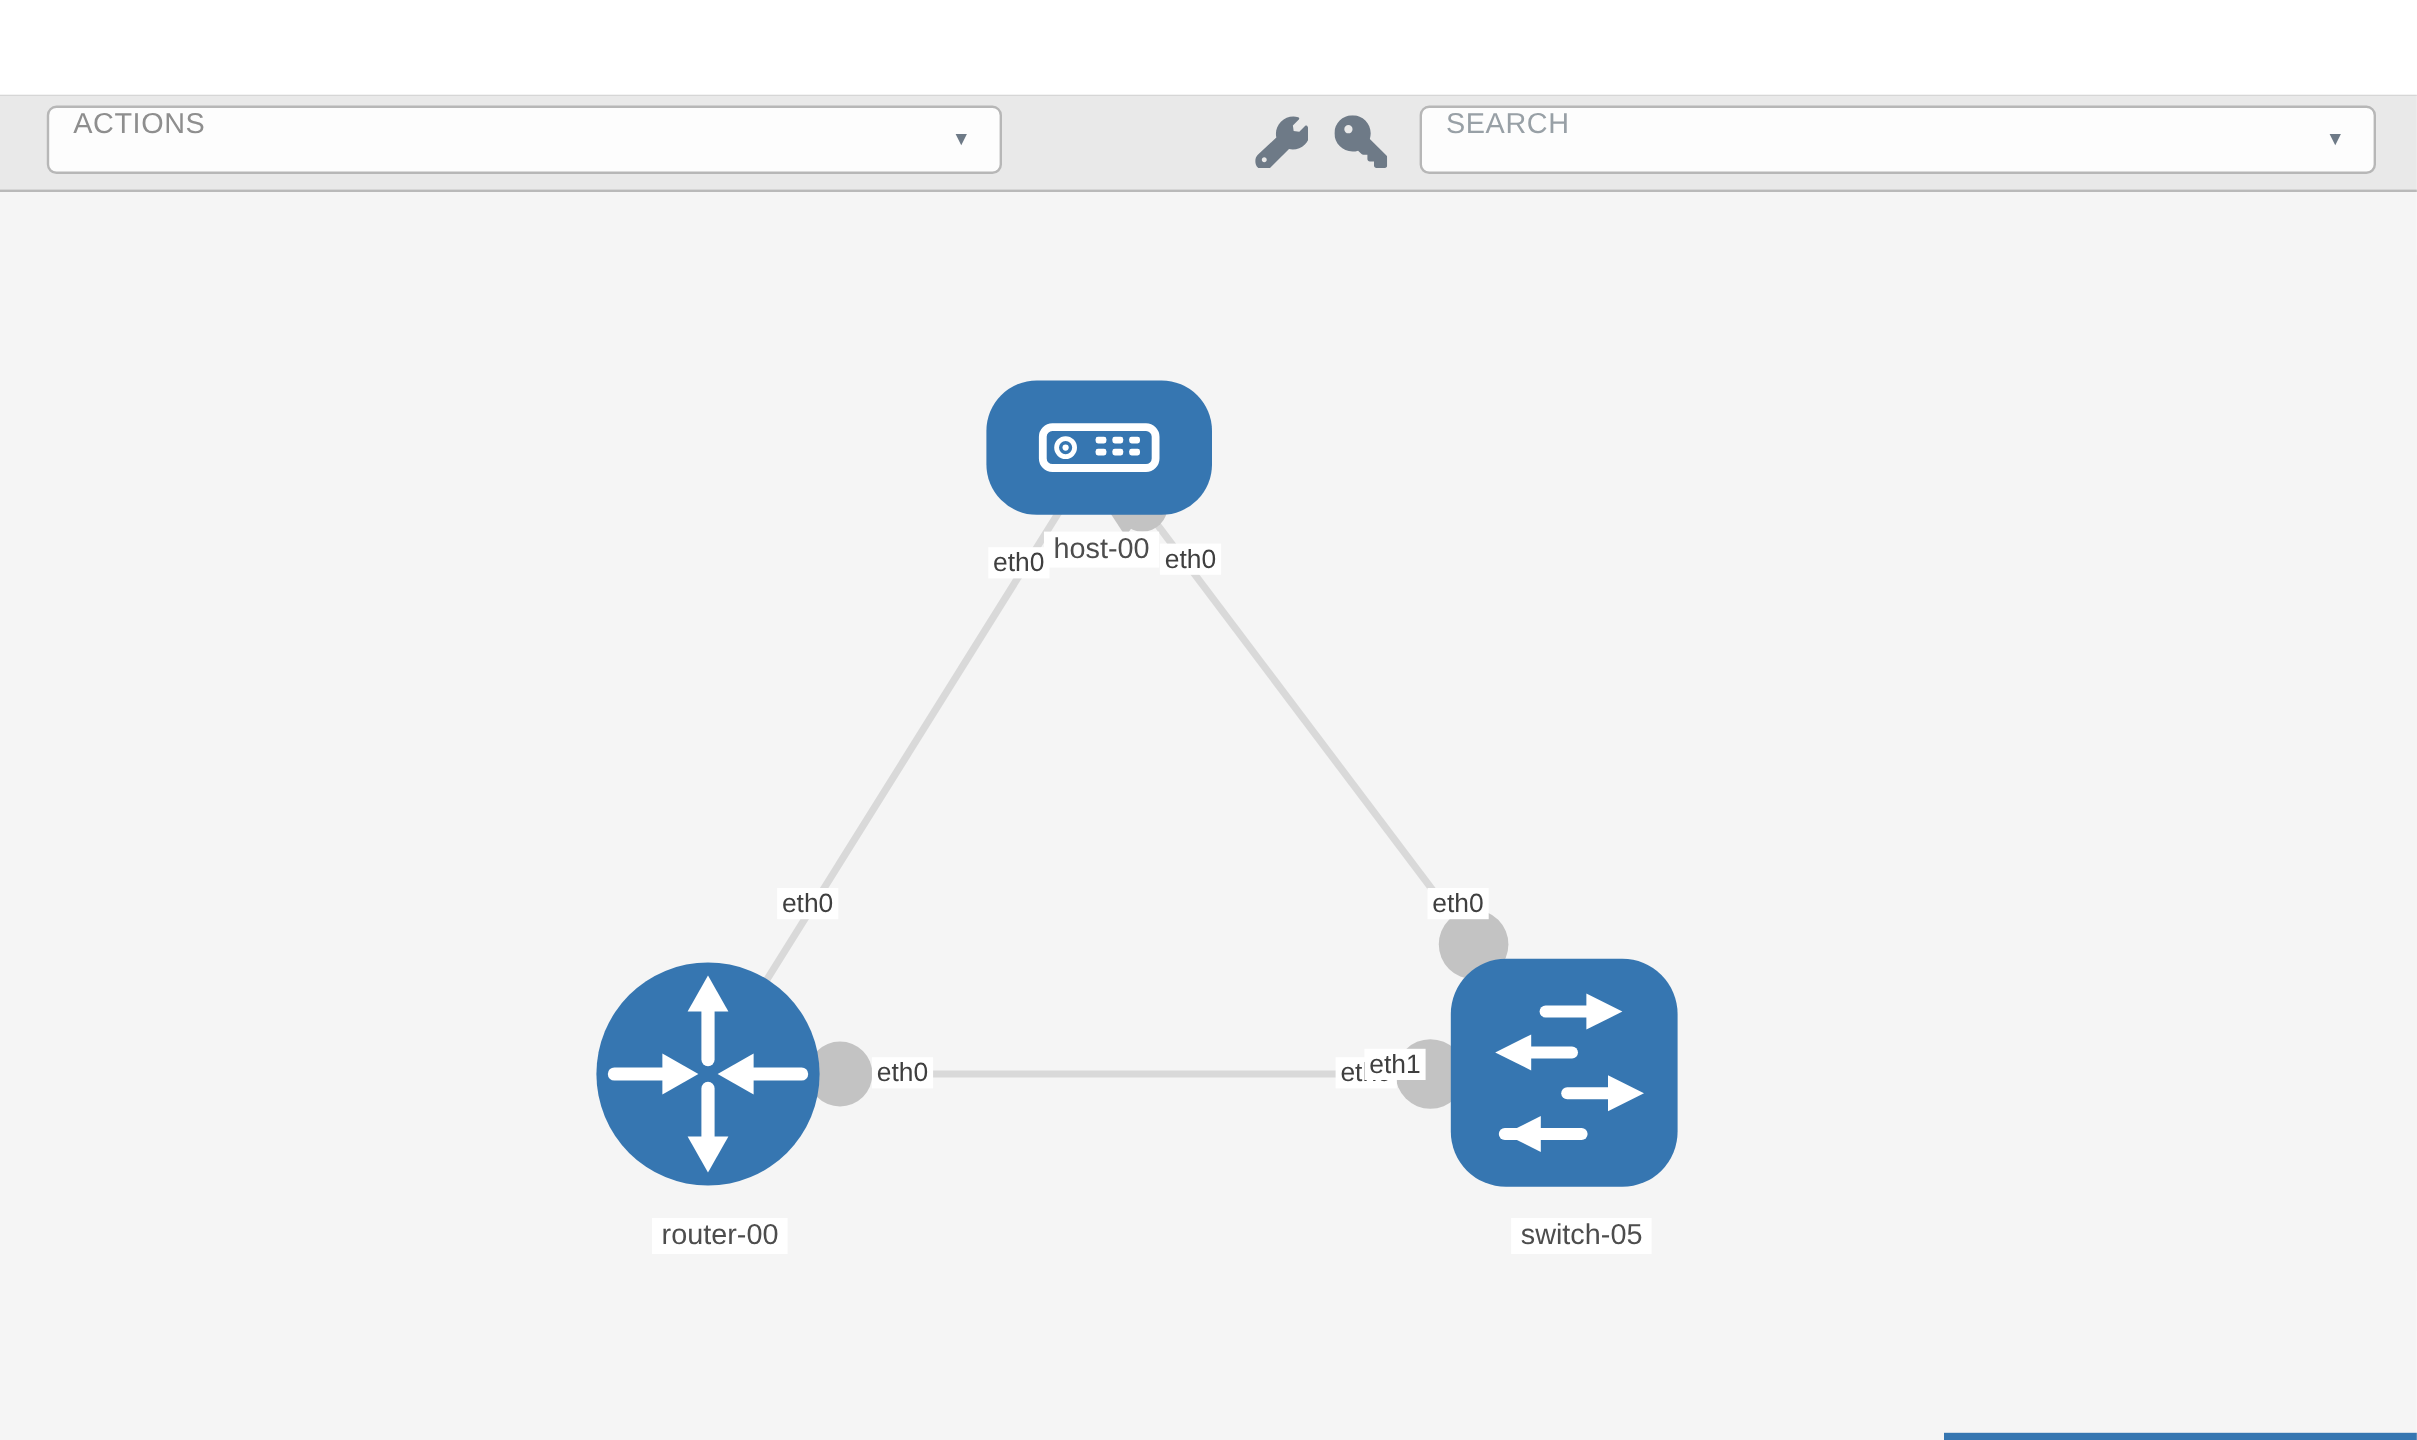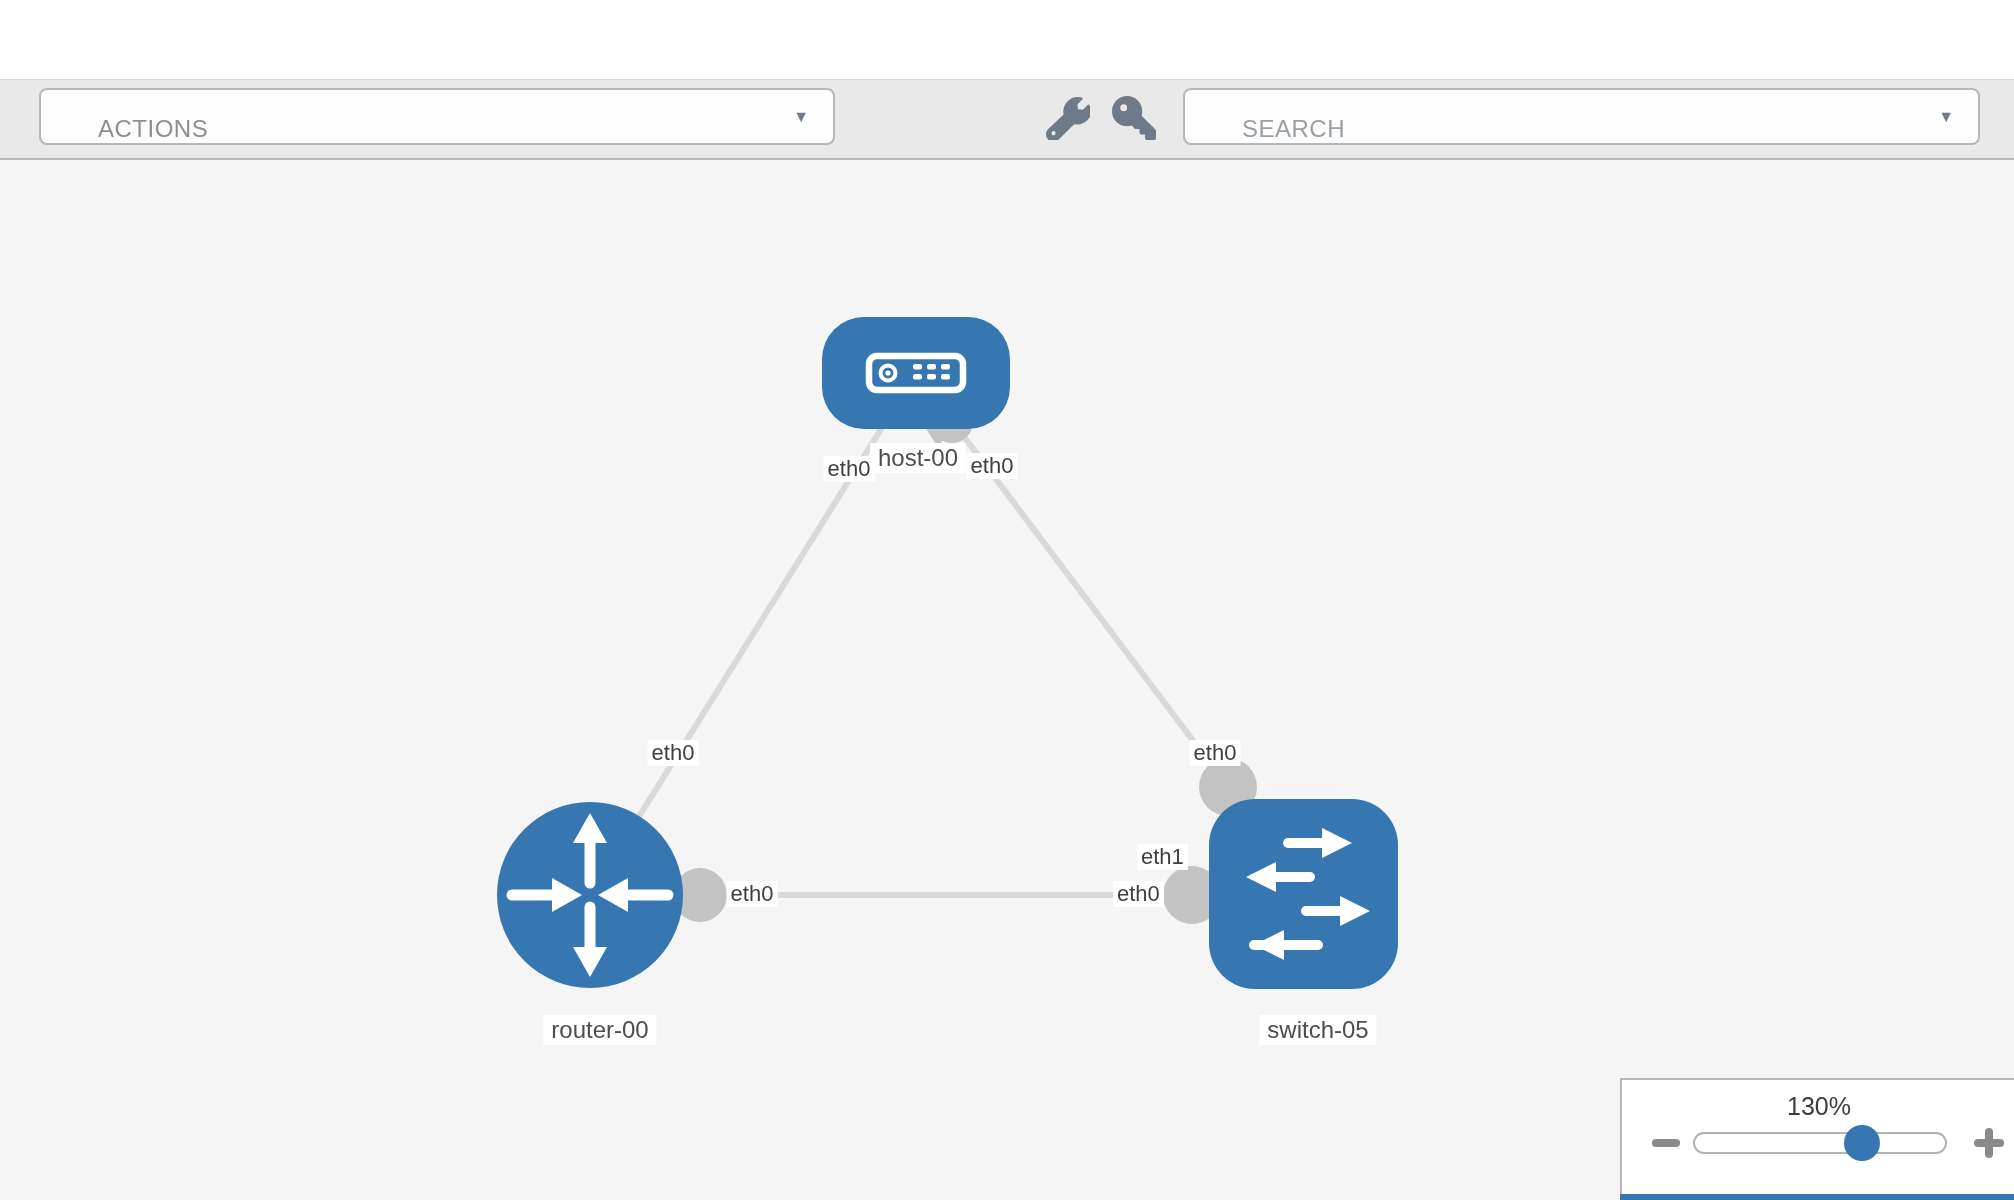--- a/index.html
+++ b/index.html
@@ -11,21 +11,21 @@
   .header{position:absolute;left:0;top:0;width:2014px;height:79px;background:#ffffff;}
   .page-title{position:absolute;left:40px;top:22px;font-size:26px;font-weight:700;color:#4b4843;letter-spacing:.2px;}
   .close-btn{position:absolute;left:1944px;top:15px;width:36px;height:36px;border-radius:50%;
              background:#c9c9c9;color:#ffffff;text-align:center;line-height:36px;font-size:20px;
              font-weight:700;cursor:pointer;}
 
   
   .toolbar{position:absolute;left:0;top:79px;width:2014px;height:81px;background:#e9e9e9;
            border-top:1px solid #d6d6d6;border-bottom:2px solid #b9b9b9;box-sizing:border-box;}
   .select-box{position:absolute;top:8px;height:57px;background:#fdfdfd;border:2px solid #b7b7b7;
-              border-radius:8px;box-sizing:border-box;display:flex;align-items:flex-end;cursor:pointer;padding-left:37px;}
+              border-radius:8px;box-sizing:border-box;display:flex;align-items:flex-start;cursor:pointer;}
   .select-box .sel-label{margin-left:20px;font-size:24px;color:#8e8e8e;letter-spacing:.5px;}
   .caret{position:absolute;right:24px;top:50%;transform:translateY(-50%);font-size:16px;color:#6e7a87;}
   .actions-box{left:39px;width:796px;}
   .search-box{left:1183px;width:797px;}
   .search-box .sel-label{color:#98a0a6;}
   .tool-icon{position:absolute;top:16px;width:44px;height:44px;cursor:pointer;}
   .tool-icon svg{width:100%;height:100%;}
   .wrench-btn{left:1046px;}
   .key-btn{left:1112px;}
 
@@ -147,29 +147,22 @@
         </g>
       </g>
     </svg>
 
     <div class="port-label" style="left:849px;top:296px;">eth0</div>
     <div class="port-label" style="left:992px;top:293px;">eth0</div>
     <div class="port-label" style="left:673px;top:580px;">eth0</div>
     <div class="port-label" style="left:1215px;top:580px;">eth0</div>
     <div class="port-label" style="left:752px;top:721px;">eth0</div>
     <div class="port-label raw" style="left:1113px;top:721px;">eth0</div>
-    <div class="port-label raw" style="left:1137px;top:684px;">eth1</div>
+    <div class="port-label raw" style="left:1137px;top:714px;">eth1</div>
 
     <div class="node-label" style="left:918px;top:283px;">host-00</div>
     <div class="node-label" style="left:600px;top:855px;">router-00</div>
     <div class="node-label" style="left:1318px;top:855px;">switch-05</div>
 
-    <div class="zoom-panel">
-      <div class="zoom-value">130%</div>
-      <div class="zoom-minus"></div>
-      <div class="zoom-track"></div>
-      <div class="zoom-thumb"></div>
-      <div class="zoom-plus"></div>
-    </div>
   </div>
 
   <div class="bottom-accent"></div>
 </div>
 
 </body></html>

